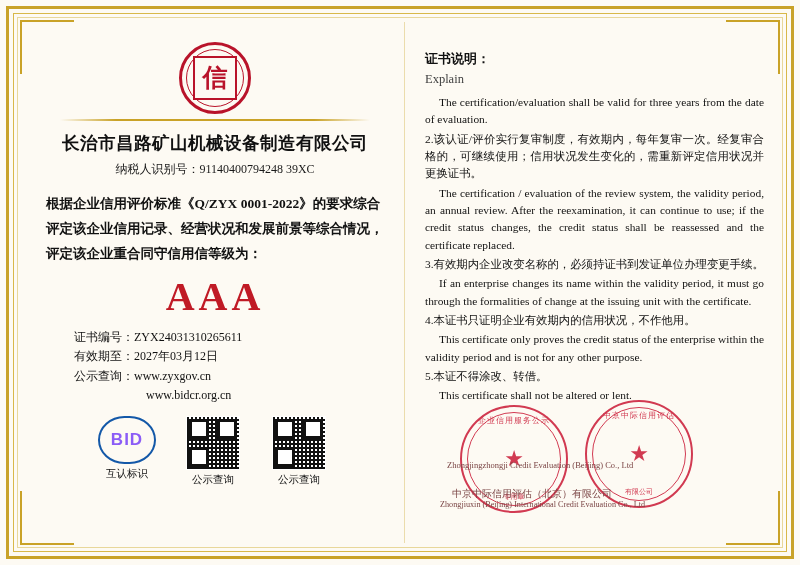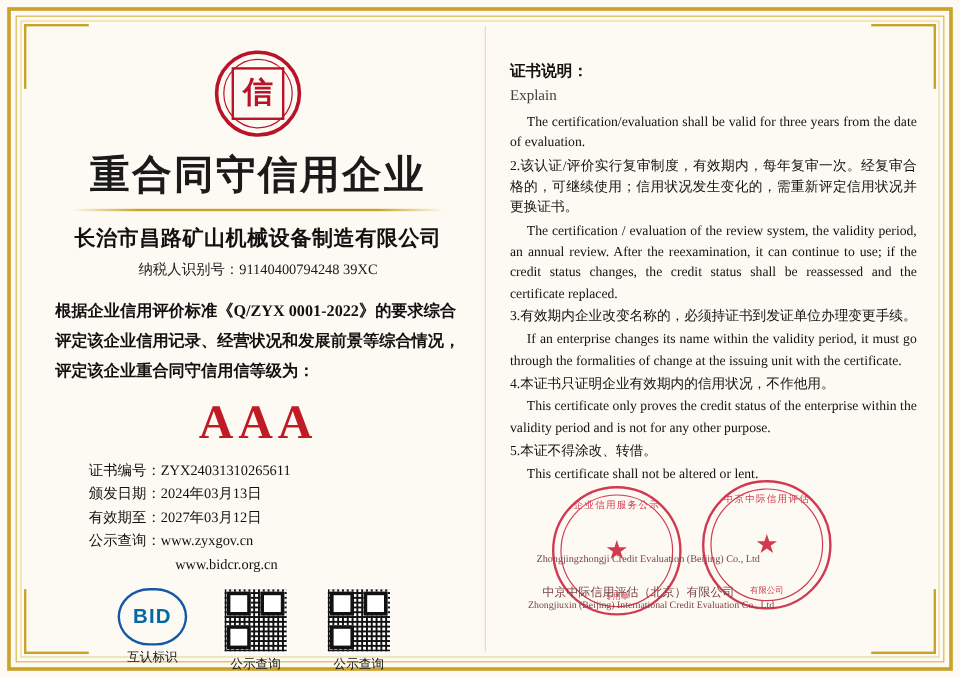--- a/index.html
+++ b/index.html
@@ -168,21 +168,21 @@
     font-size: 10.5px;
     color: #111;
     margin-top: 3px;
   }
   .bid-mark {
     width: 54px;
     height: 44px;
     margin: 0 auto;
     border: 2px solid #1358a8;
     border-radius: 50%/55%;
-    color: #0369a1;
+    color: #8b5cf6;
     font-size: 17px;
     font-weight: bold;
     line-height: 44px;
     letter-spacing: 1px;
     font-family: "Liberation Sans", sans-serif;
   }
   .qr {
     width: 52px;
     height: 52px;
     margin: 0 auto;
@@ -302,36 +302,32 @@
   <div class="content">
 
     <div class="left-panel">
 
       <div class="seal-logo">
         <div class="ring"></div>
         <div class="ring2"></div>
         <div class="glyph">信</div>
       </div>
 
-      <div class="main-title">重合同守信用企业</div>
       <div class="gold-divider"></div>
 
       <div class="company-name">长治市昌路矿山机械设备制造有限公司</div>
       <div class="tax-id">纳税人识别号：91140400794248 39XC</div>
 
       <div class="body-para">根据企业信用评价标准《Q/ZYX 0001-2022》的要求综合评定该企业信用记录、经营状况和发展前景等综合情况，评定该企业重合同守信用信等级为：</div>
 
       <div class="grade">AAA</div>
 
       <div class="meta">
         <div>
           <span>证书编号：</span><span>ZYX24031310265611</span>
-        </div>
-        <div>
-          <span>颁发日期：</span><span>2024年03月13日</span>
         </div>
         <div>
           <span>有效期至：</span><span>2027年03月12日</span>
         </div>
         <div>
           <span>公示查询：</span><span>www.zyxgov.cn</span>
         </div>
         <div class="url">www.bidcr.org.cn</div>
       </div>
 

